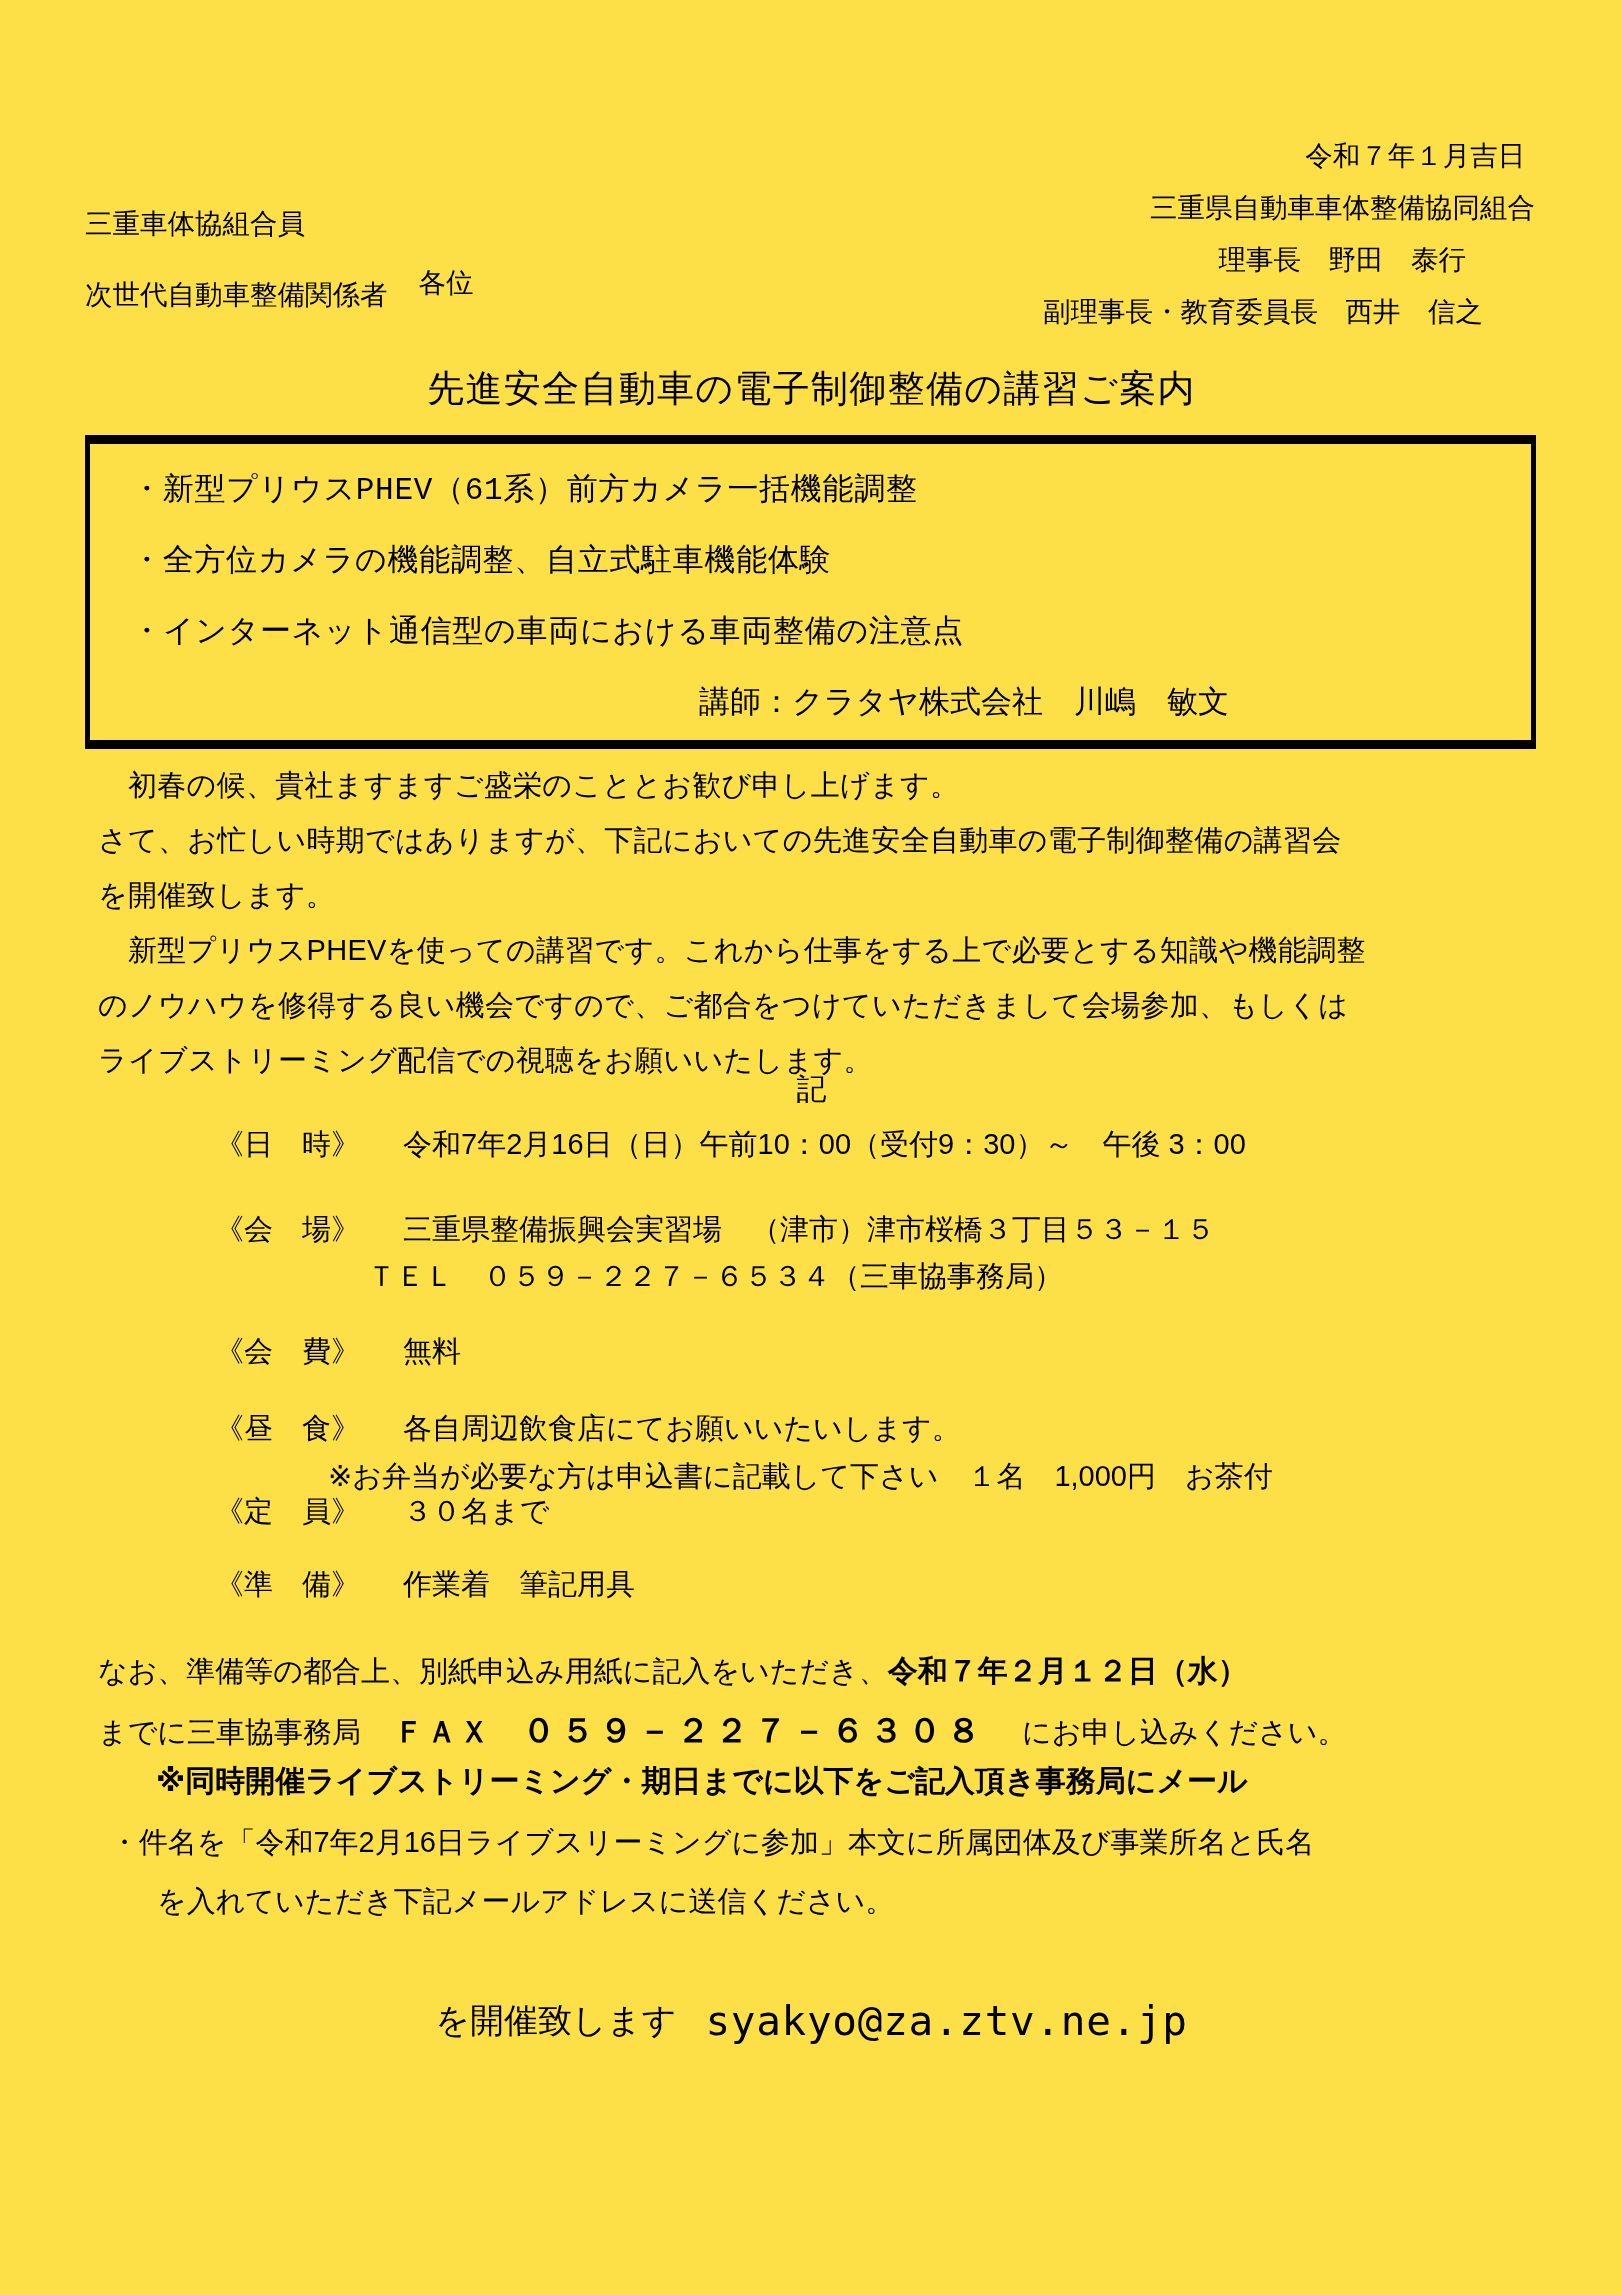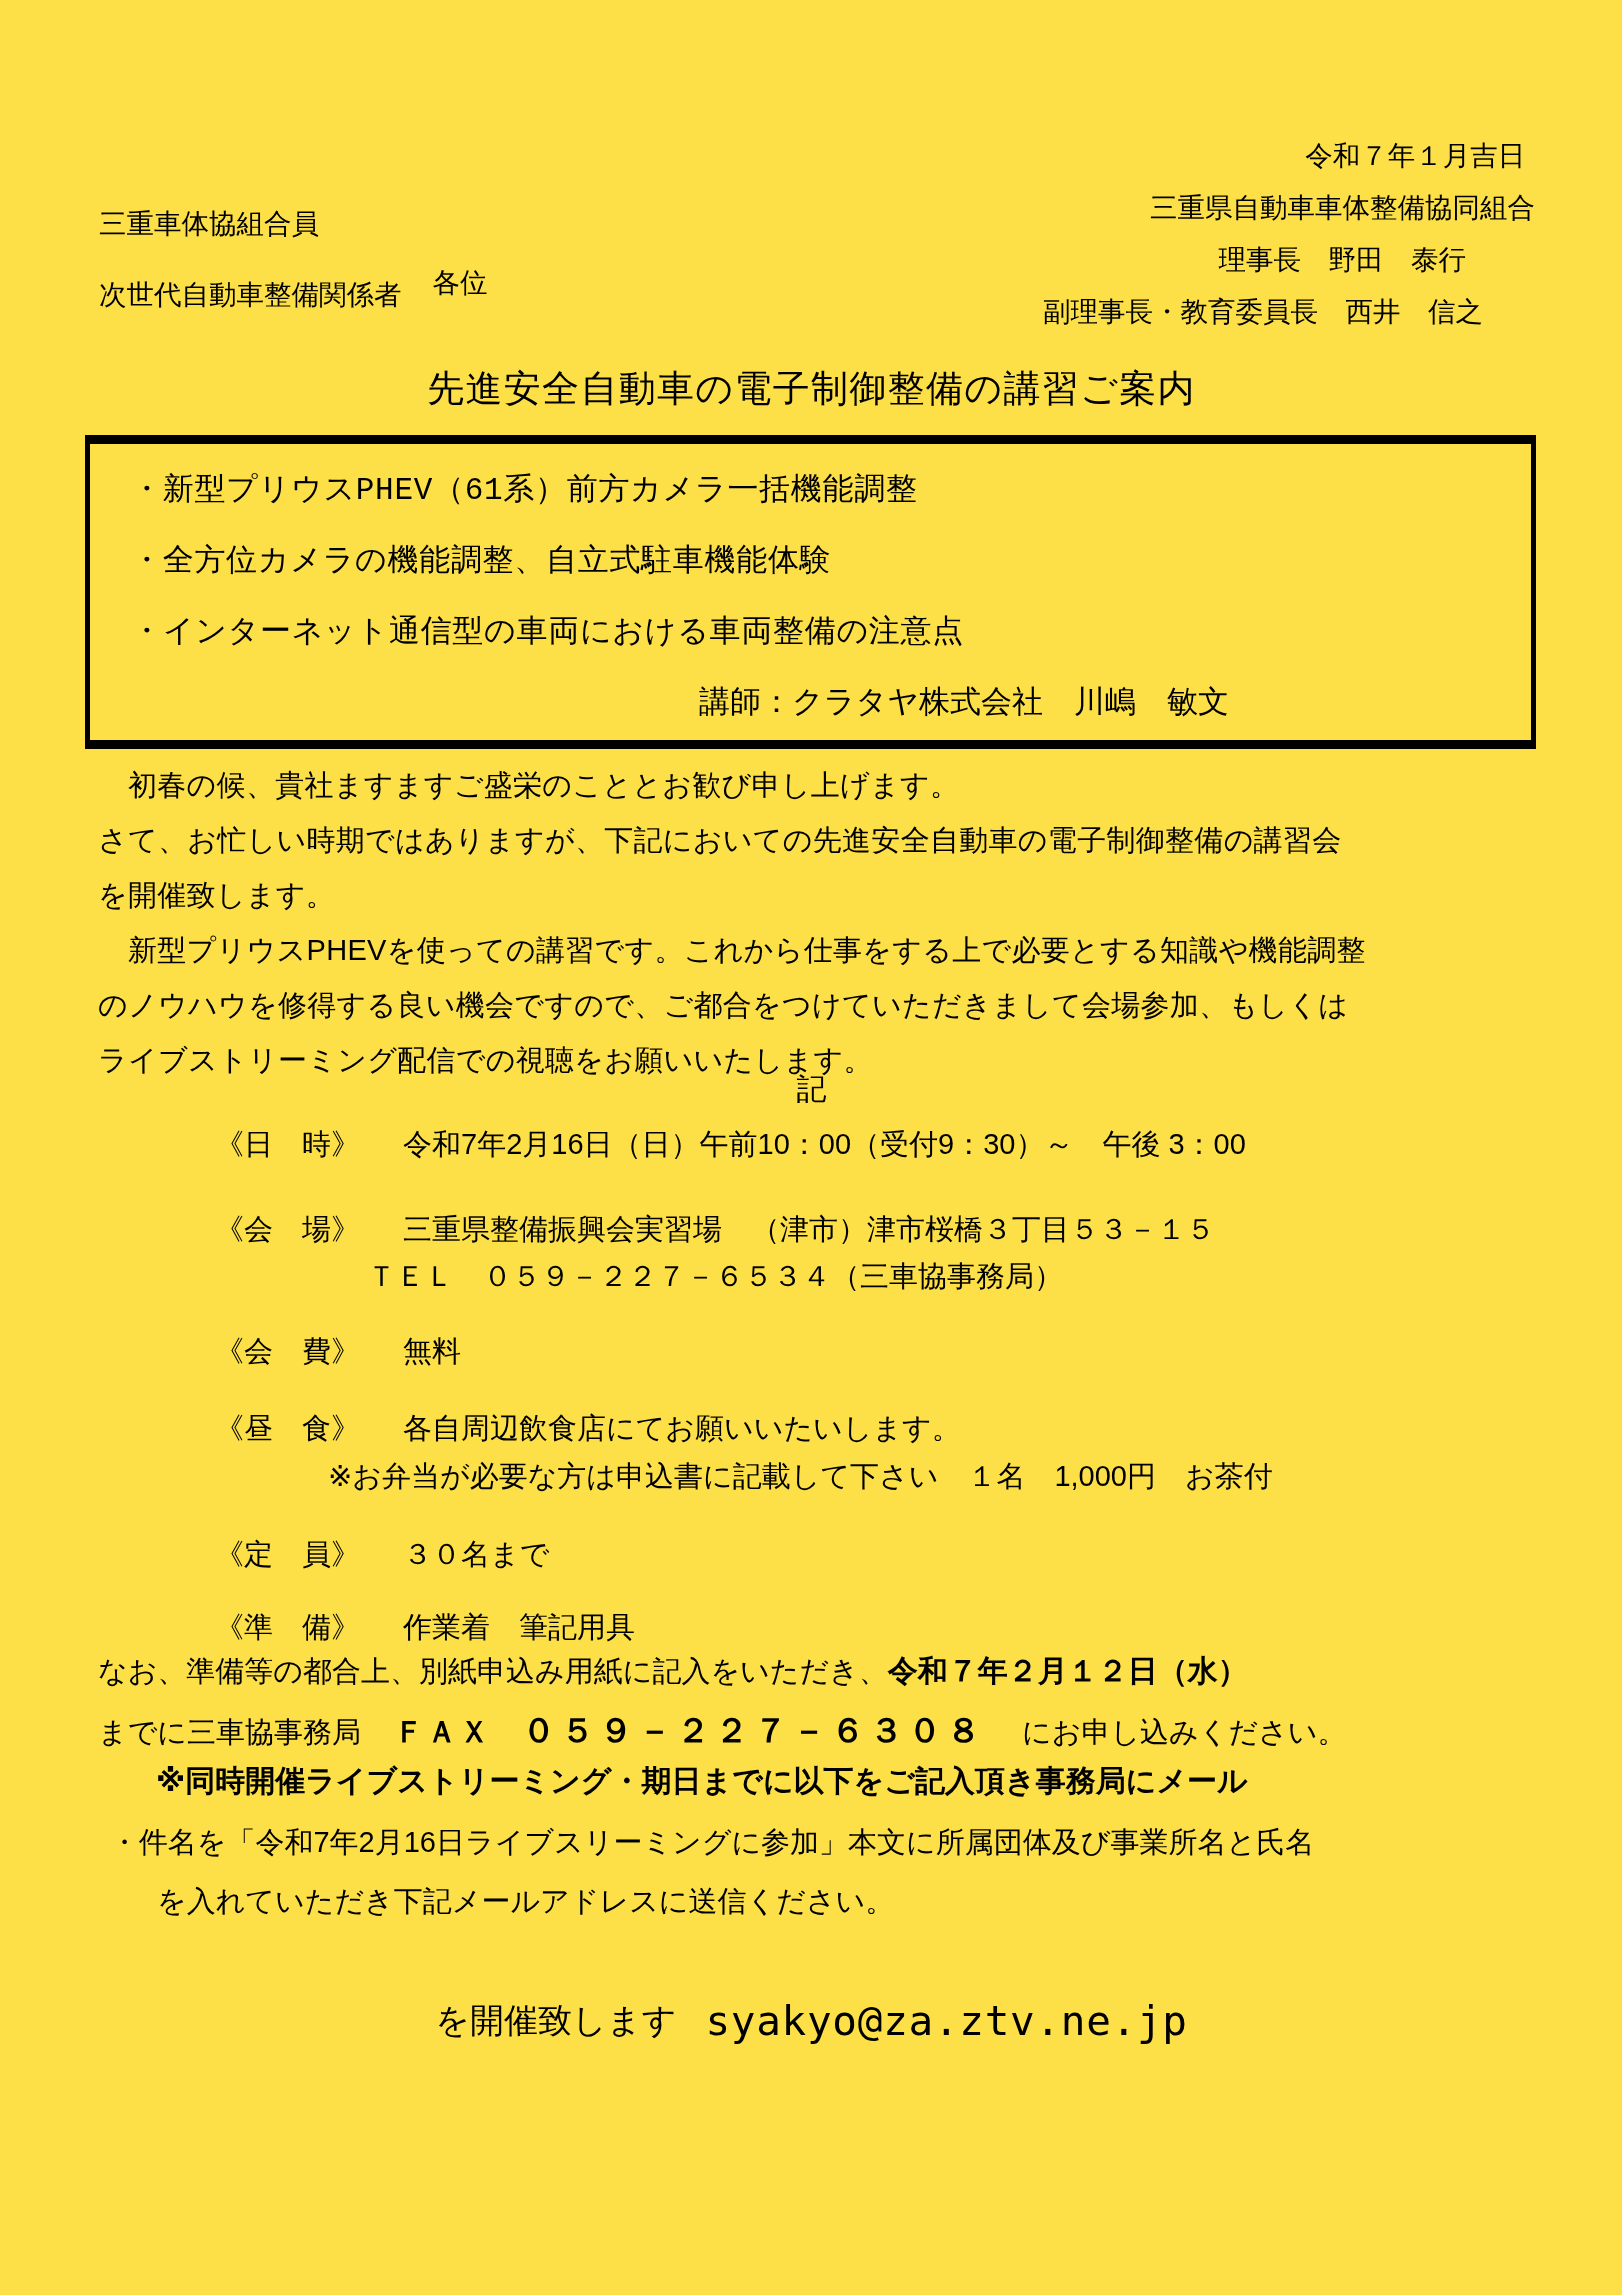--- a/index.html
+++ b/index.html
@@ -8,21 +8,21 @@
     font-family:"Liberation Sans","DejaVu Sans",sans-serif; color:#000;
     overflow:hidden;
   }
   
   .header-right { position:absolute; top:130px; right:88px; text-align:right; font-size:27.5px; line-height:52px; }
   .hr-date { padding-right:9.8px; }
   .hr-org  { padding-right:0; }
   .hr-chair { padding-right:69px; }
   .hr-vice  { padding-right:52px; }
   
-  .header-left { position:absolute; top:209px; left:99px; font-size:27.5px; line-height:30px; }
+  .header-left { position:absolute; top:209px; left:85px; font-size:27.5px; line-height:30px; }
   .hl-line2 { margin-top:41px; }
   .addressee-suffix { display:inline-block; margin-left:31px; position:relative; top:-11.8px; }
   
   .doc-title { position:absolute; top:364px; left:0; width:100%; text-align:center; font-size:37px; letter-spacing:1.3px; }
   
   .topics-box {
     position:absolute; top:435px; left:85px; right:87px;
     border:5.2px solid #000; border-top-width:9.2px; border-bottom-width:9.2px;
     padding:27.5px 13px 18.3px 41px; box-sizing:border-box;font-family:Liberation Mono, monospace;
   }
@@ -36,21 +36,21 @@
   
   .details { position:absolute; top:1127px; left:215px; right:98px; font-size:29px; }
   .d-row   { line-height:35px; }
   .d-value { margin-left:43px; }
   .d-sub   { line-height:35px; }
   .mb-a { margin-bottom:50px; }
   .mb-b { margin-bottom:14.4px; }
   .mb-c { margin-bottom:38px; }
   .mb-d { margin-bottom:42px; }
   .mb-e { margin-bottom:13px; }
-  .mb-f { margin-bottom:43px; }
+  .mb-f { }
   .mb-g { margin-bottom:38px; }
   .sub-tel    { padding-left:152px;font-family:Liberation Mono, monospace; }
   .sub-bento  { padding-left:113px; }
   
   .application { position:absolute; top:1641px; left:98px; width:1430px; font-size:29px; line-height:59px; }
   .bold-date { font-weight:bold; font-size:30px; }
   .fax-label { font-weight:bold; font-size:30px; margin-left:33px; letter-spacing:2.6px; }
   .fax-number { font-weight:bold; font-size:34px; margin-left:30px; letter-spacing:4.6px; }
   .fax-post { margin-left:37px; }
   

